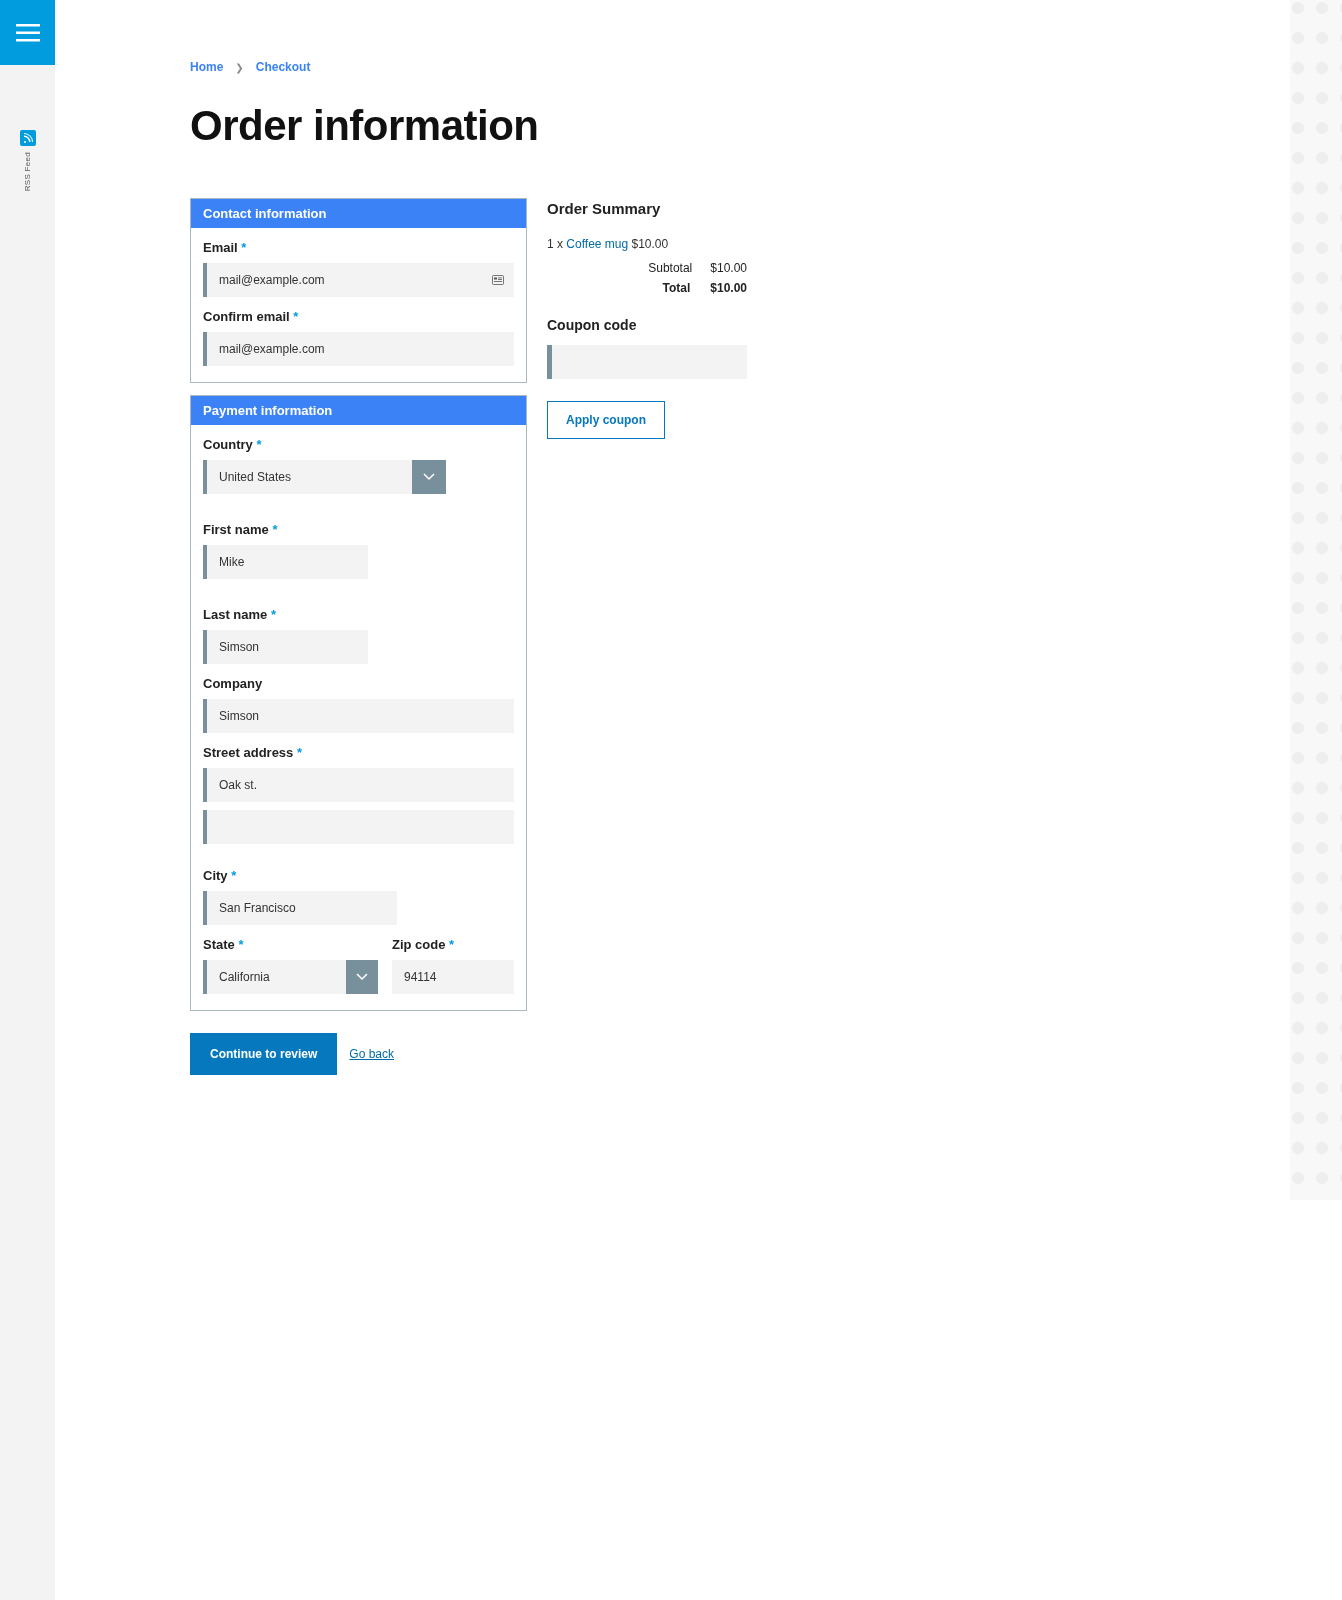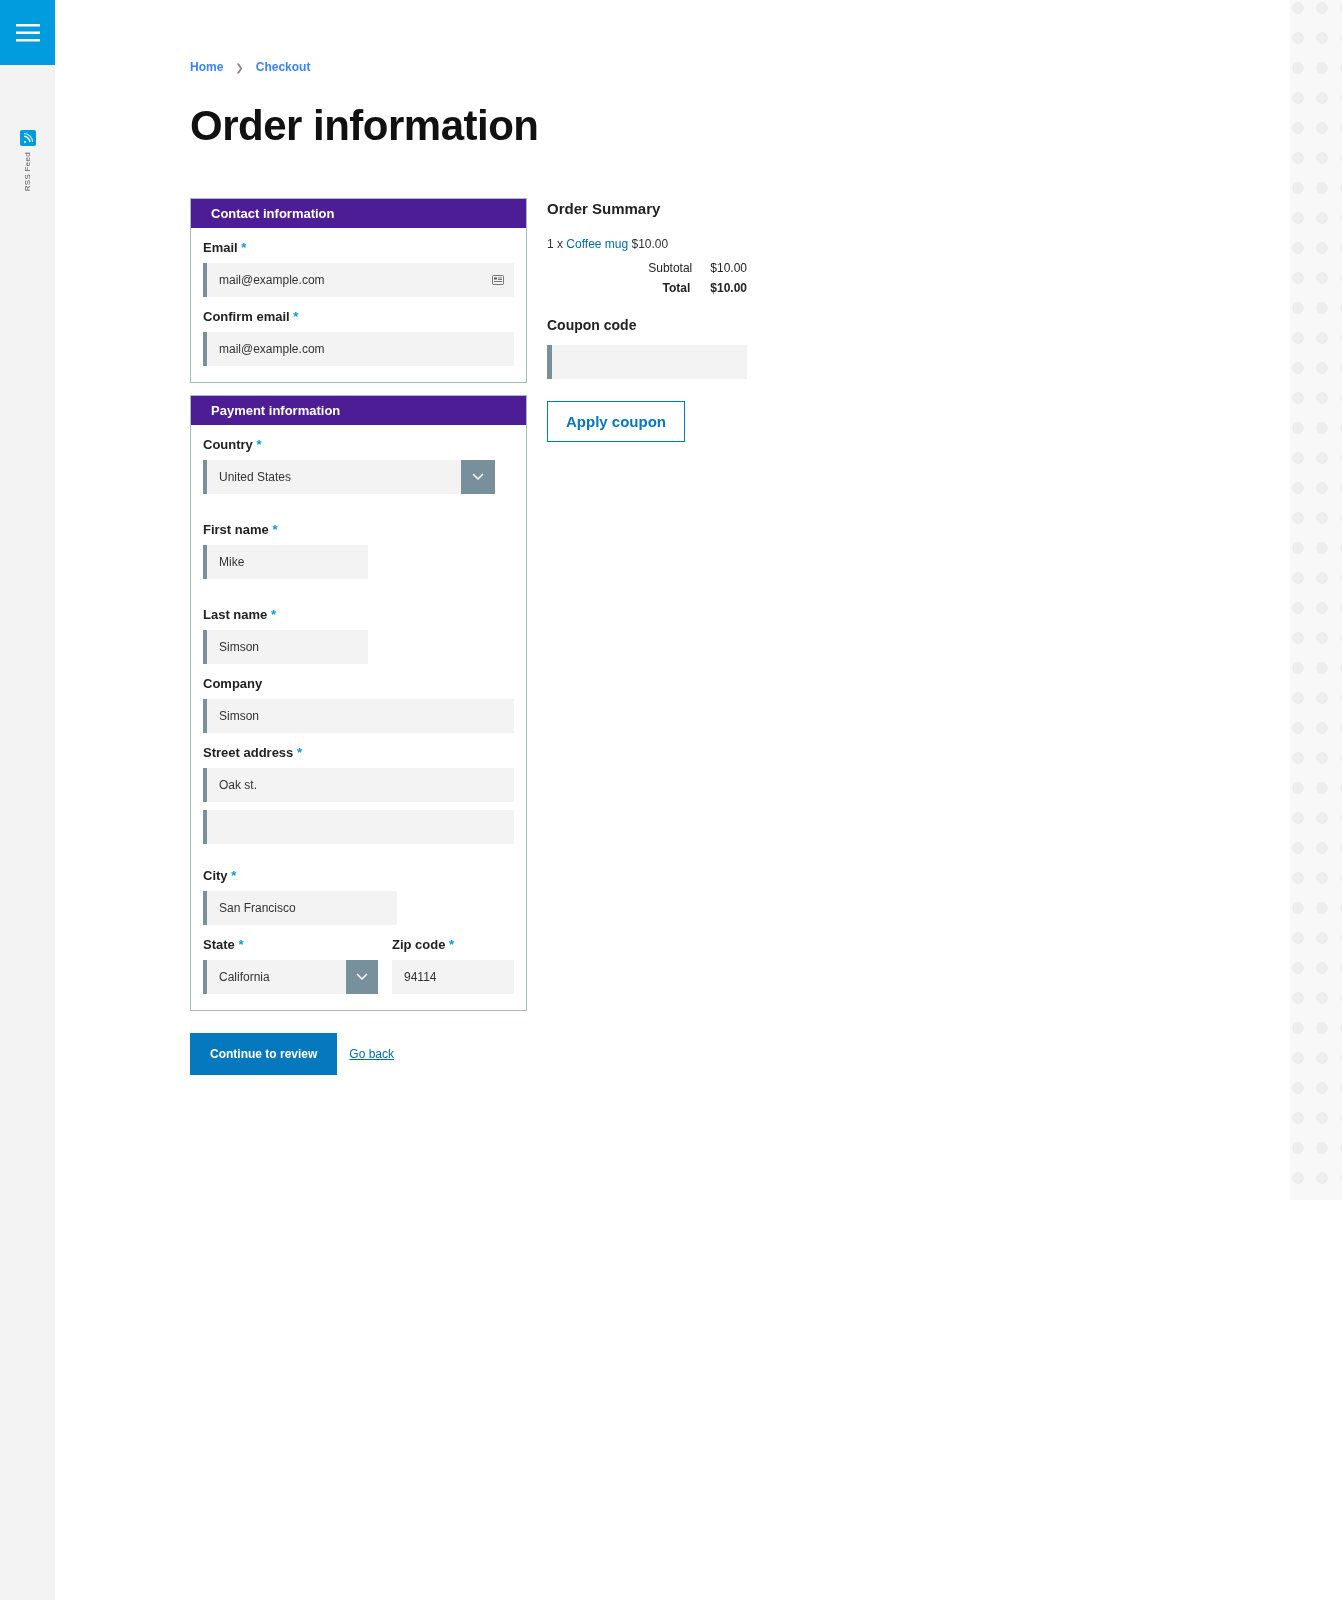--- a/index.html
+++ b/index.html
@@ -13,21 +13,21 @@
 .rss-label { writing-mode: vertical-rl; transform: rotate(180deg); font-size: 8px; color: #555; margin-top: 6px; letter-spacing: 0.3px; }
 .main-content { flex: 1; padding: 60px 40px 0 135px; max-width: 900px; }
 .breadcrumb { font-size: 12px; margin-bottom: 28px; display: flex; align-items: center; gap: 12px; }
 .breadcrumb a { color: #3b82f6; text-decoration: none; font-weight: 600; }
 .breadcrumb .chev { color: #888; font-size: 10px; }
 .page-title { font-size: 42px; font-weight: 800; letter-spacing: -0.5px; margin-bottom: 48px; color: #111; }
 .layout { display: flex; gap: 20px; align-items: flex-start; }
 .left-col { width: 337px; flex-shrink: 0; }
 .right-col { flex: 1; padding-top: 2px; max-width: 200px; }
 .panel { border: 1px solid #aab8c2; margin-bottom: 12px; }
-.panel-header { background: #4c1d95; color: #fff; font-size: 13px; font-weight: 600; padding: 7px 20px; }
+.panel-header { background: #3b82f6; color: #fff; font-size: 13px; font-weight: 600; padding: 7px 12px; }
 .panel-body { padding: 12px; }
 .form-row { margin-bottom: 12px; }
 .form-label { font-size: 13px; font-weight: 700; color: #222; display: block; margin-bottom: 8px; }
 .req { color: #009cde; font-weight: 700; }
 .input-wrap { position: relative; border-left: 4px solid #78909c; background: #f3f3f3; }
 .input-wrap input, .input-wrap .select-display { width: 100%; border: none; background: transparent; padding: 10px 12px; font-size: 12px; color: #333; outline: none; font-family: inherit; }
 .input-wrap.full { width: 100%; }
 .input-wrap.med { width: 165px; }
 .contact-icon { position: absolute; right: 10px; top: 50%; transform: translateY(-50%); width: 12px; height: 10px; }
 .select-wrap { display: flex; }
@@ -45,21 +45,21 @@
 .summary-title { font-size: 15px; font-weight: 700; margin-bottom: 20px; }
 .summary-line { font-size: 12px; color: #333; margin-bottom: 10px; }
 .summary-line a { color: #006ba6; text-decoration: none; }
 .summary-totals { font-size: 12px; margin-bottom: 22px; }
 .summary-totals .row { display: flex; justify-content: flex-end; gap: 18px; margin-bottom: 6px; }
 .summary-totals .row .lbl { text-align: right; }
 .summary-totals .row.total { font-weight: 700; gap: 20px; }
 .coupon-title { font-size: 14px; font-weight: 700; margin-bottom: 12px; }
 .coupon-input { border-left: 5px solid #78909c; background: #f3f3f3; height: 34px; margin-bottom: 22px; }
 .coupon-input input { width: 100%; height: 100%; border: none; background: transparent; padding: 0 10px; outline: none; }
-.btn-outline { border: 1px solid #0678be; background: #fff; color: #0678be; padding: 11px 18px; font-size: 15px; font-weight: 600; cursor: pointer; }
+.btn-outline { border: 1px solid #0678be; background: #fff; color: #0678be; padding: 11px 18px; font-size: 12px; font-weight: 600; cursor: pointer; }
 .right-pattern { width: 52px; background: #f8f8f8; position: absolute; right: 0; top: 0; bottom: 400px; background-image: radial-gradient(circle at 8px 8px, #eee 6px, transparent 6px); background-size: 24px 30px; }
 .street-gap { margin-top: 8px; }
 </style>
 </head>
 <body>
 
 <div class="page-wrap">
   <div class="right-pattern"></div>
 
   <div class="sidebar">
@@ -116,21 +116,21 @@
             </div>
           </div>
         </div>
 
         <div class="panel">
           <div class="panel-header">Payment information</div>
           <div class="panel-body">
 
             <div class="form-row" style="margin-bottom:28px;">
               <label class="form-label"><span>Country</span> <span class="req">*</span></label>
-              <div class="input-wrap select-wrap" style="width:292px;">
+              <div class="input-wrap select-wrap" style="width:243px;">
                 <div class="select-display">United States</div>
                 <div class="select-btn">
                   <svg width="12" height="8" viewBox="0 0 12 8">
                       <path d="M1 1 L6 6 L11 1" stroke="#fff" stroke-width="1.5" fill="none"></path>
                     </svg>
                 </div>
               </div>
             </div>
 
             <div class="form-row" style="margin-bottom:28px;">

